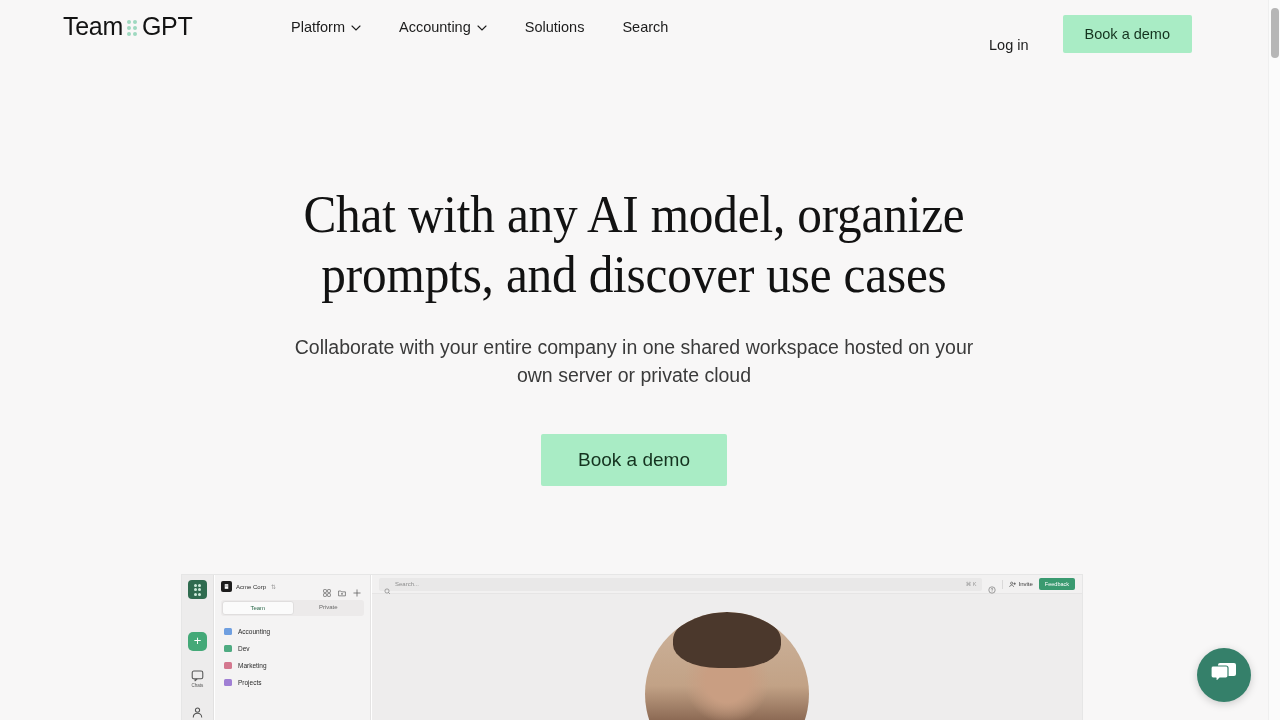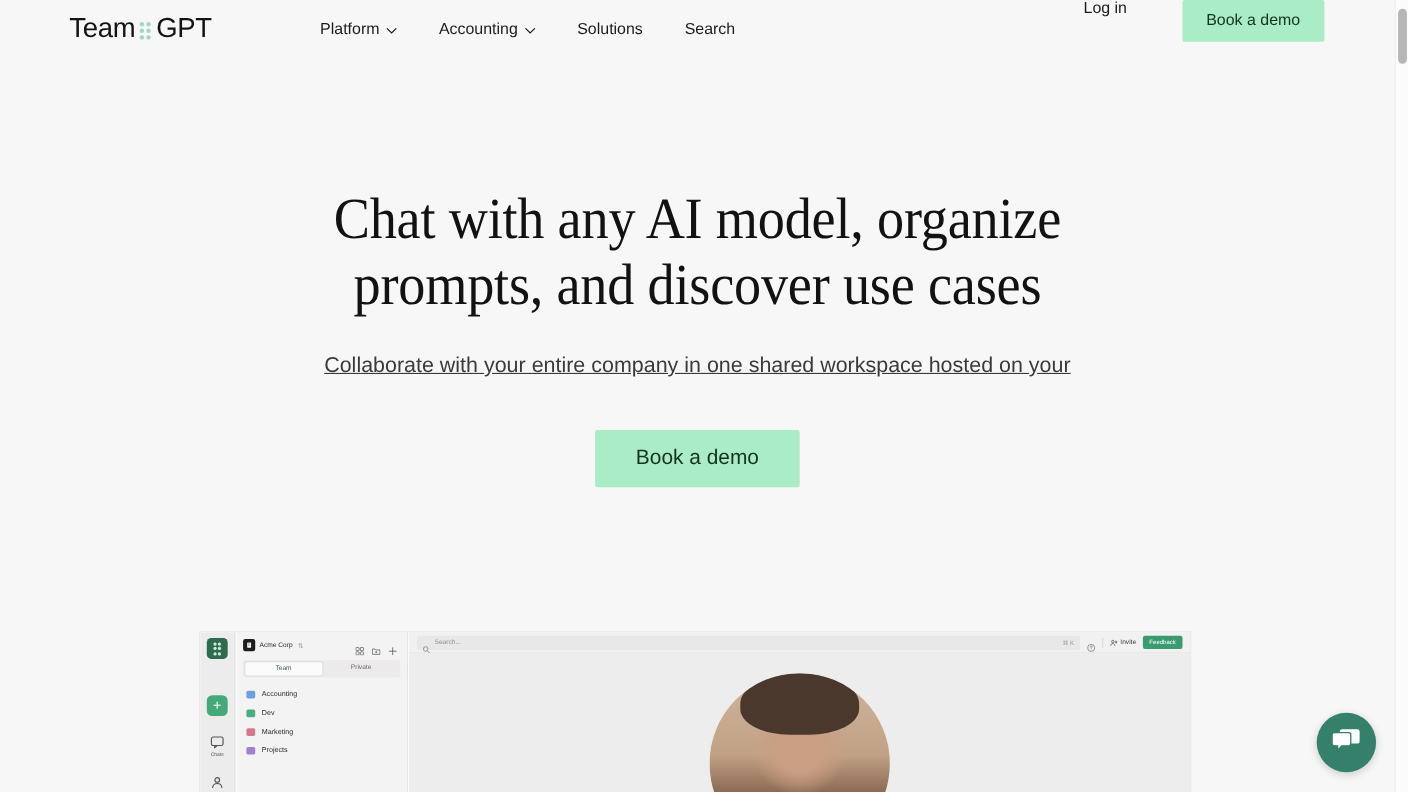--- a/index.html
+++ b/index.html
@@ -45,40 +45,40 @@
     padding: 0 19px;
     font-size: 14.5px; color: #1c1c1c;
     cursor: pointer; height: 53px;
   }
   .chev {
     width: 10px; height: 6px; display: inline-block; position: relative; top: 1px;
   }
   .chev svg { display: block; }
 
   .header-right {
-    position: absolute; right: 64px; top: 0; height: 53px;
-    display: flex; align-items: flex-start; gap: 16px;
+    position: absolute; right: 76px; top: 0; height: 53px;
+    display: flex; align-items: flex-end; gap: 0;
   }
   .login-link {
     font-size: 14.5px; color: #1c1c1c; cursor: pointer;
     padding: 0 18px;
   }
   .btn-demo-sm {
     background: #a9ecc5; color: #14331f;
     font-size: 14.5px;
     padding: 10px 22px;
     border: none; border-radius: 2px;
     cursor: pointer; margin-left: 16px;
     font-family: "Liberation Sans", sans-serif;
     line-height: 1.25;
   }
 
   
   .hero {
-    position: absolute; top: 52px; left: 0; width: 1268px;
+    position: absolute; top: 67px; left: 0; width: 1268px;
     text-align: center;
   }
   .hero-title {
     margin-top: 117px;
     font-family: "Liberation Serif", serif;
     font-size: 53px;
     line-height: 60px;
     color: #121212;
     font-weight: 400;
     letter-spacing: -0.2px;
@@ -86,21 +86,21 @@
   }
   .hero-title span { display: block; }
   .hero-sub {
     margin-top: 29px;
     font-size: 19.5px;
     line-height: 28px;
     color: #3a3a3a;
     max-width: 760px;
     margin-left: auto; margin-right: auto;
   }
-  .hero-sub span { display: block; text-decoration: underline; }
+  .hero-sub span { display: block; }
   .btn-demo-lg {
     margin-top: 45px;
     display: inline-block;
     background: #a9ecc5; color: #14331f;
     font-size: 19px;
     padding: 15px 37px;
     border: none; border-radius: 2px;
     cursor: pointer;
     font-family: "Liberation Sans", sans-serif;
   }
@@ -289,20 +289,21 @@
   </div>
 </header>
 
 <section class="hero">
   <h1 class="hero-title">
     <span>Chat with any AI model, organize</span>
     <span>prompts, and discover use cases</span>
   </h1>
   <p class="hero-sub">
     <span>Collaborate with your entire company in one shared workspace hosted on your</span>
+    <span>own server or private cloud</span>
   </p>
   <button class="btn-demo-lg">Book a demo</button>
 </section>
 
 <div class="app-shot">
 
   <div class="app-rail">
     <div class="rail-logo">
       <i></i>
         <i></i>

